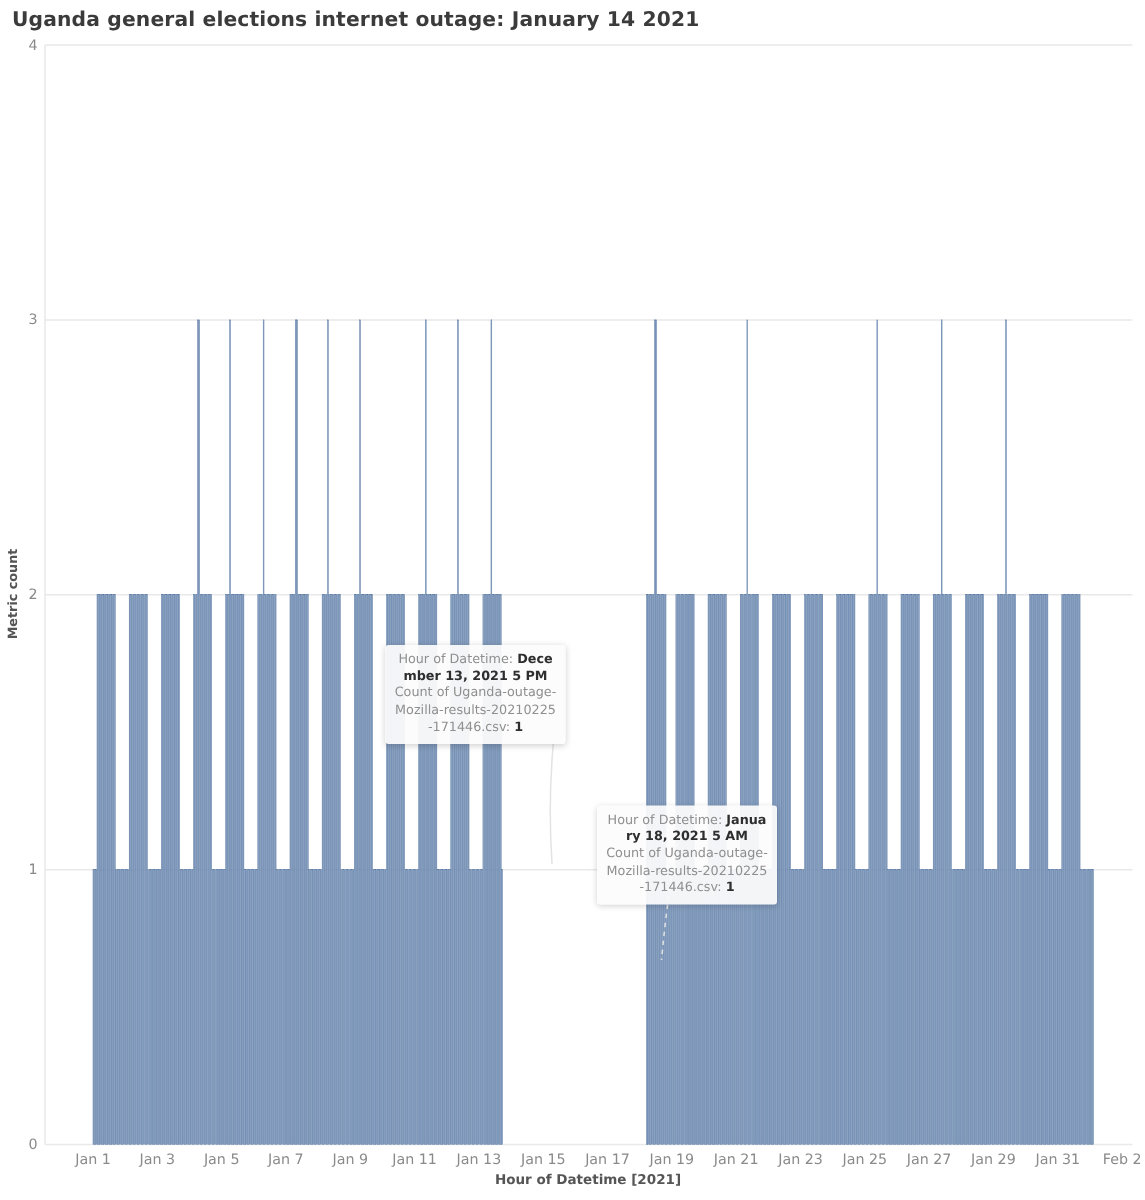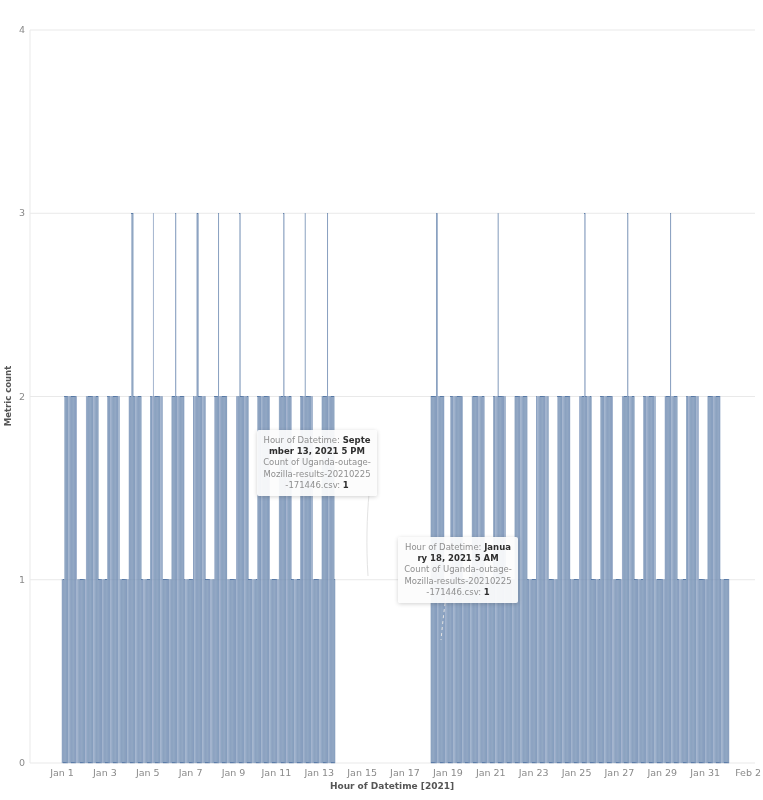--- a/index.html
+++ b/index.html
@@ -12,20 +12,21 @@
     border-radius:2px;box-shadow:0 1px 4px rgba(0,0,0,.18);font-size:8.5px;line-height:1.32;
     text-align:center;color:#8f8f8f;z-index:5;}
   .tooltip strong{color:#2e2e2e;font-weight:bold;}
   .tt-row{word-break:break-all;}
 </style>
 </head>
 <body>
 
 <div class="stage">
 
+  <h1 class="chart-title" style="color: rgb(59, 59, 59);">Uganda general elections internet outage: January 14 2021</h1>
 
   <svg id="chart-svg" width="763" height="800" viewBox="0 0 763 800">
     <g id="grid-layer">
         <line x1="30" x2="755" y1="763" y2="763" stroke="#e9e9e9" stroke-width="1"></line>
         <line x1="30" x2="755" y1="579.75" y2="579.75" stroke="#e9e9e9" stroke-width="1"></line>
         <line x1="30" x2="755" y1="396.5" y2="396.5" stroke="#e9e9e9" stroke-width="1"></line>
         <line x1="30" x2="755" y1="213.25" y2="213.25" stroke="#e9e9e9" stroke-width="1"></line>
         <line x1="30" x2="755" y1="30" y2="30" stroke="#e9e9e9" stroke-width="1"></line>
         <line x1="30" x2="30" y1="30" y2="763" stroke="#e9e9e9" stroke-width="1"></line>
       </g>
@@ -697,21 +698,21 @@
       </g>
 
     <path d="M369,494 C367,516 366,546 368,576" fill="none" stroke="#e3e3e3" stroke-width="1"></path>
     <path d="M453,556 C448,578 444,608 441,640" fill="none" stroke="#e3e3e3" stroke-width="1" stroke-dasharray="3 3"></path>
     <text x="11" y="396" transform="rotate(-90 11 396)" text-anchor="middle" font-size="8.5" font-weight="600" fill="#555555">Metric count</text>
     <text x="392" y="789" text-anchor="middle" font-size="9" font-weight="600" fill="#555555">Hour of Datetime [2021]</text>
   </svg>
 
   <div class="tooltip" style="left:257px;top:430px;">
     <div class="tt-row"><span>Hour of Datetime:</span>
-      <strong>September 13, 2021 5 PM</strong></div>
+      <strong>December 13, 2021 5 PM</strong></div>
     <div class="tt-row"><span>Count of Uganda-outage-Mozilla-results-20210225-171446.csv:</span>
       <strong>1</strong></div>
   </div>
 
   <div class="tooltip" style="left:398px;top:497px;margin-top:40px;">
     <div class="tt-row"><span>Hour of Datetime:</span>
       <strong>January 18, 2021 5 AM</strong></div>
     <div class="tt-row"><span>Count of Uganda-outage-Mozilla-results-20210225-171446.csv:</span>
       <strong>1</strong></div>
   </div>

